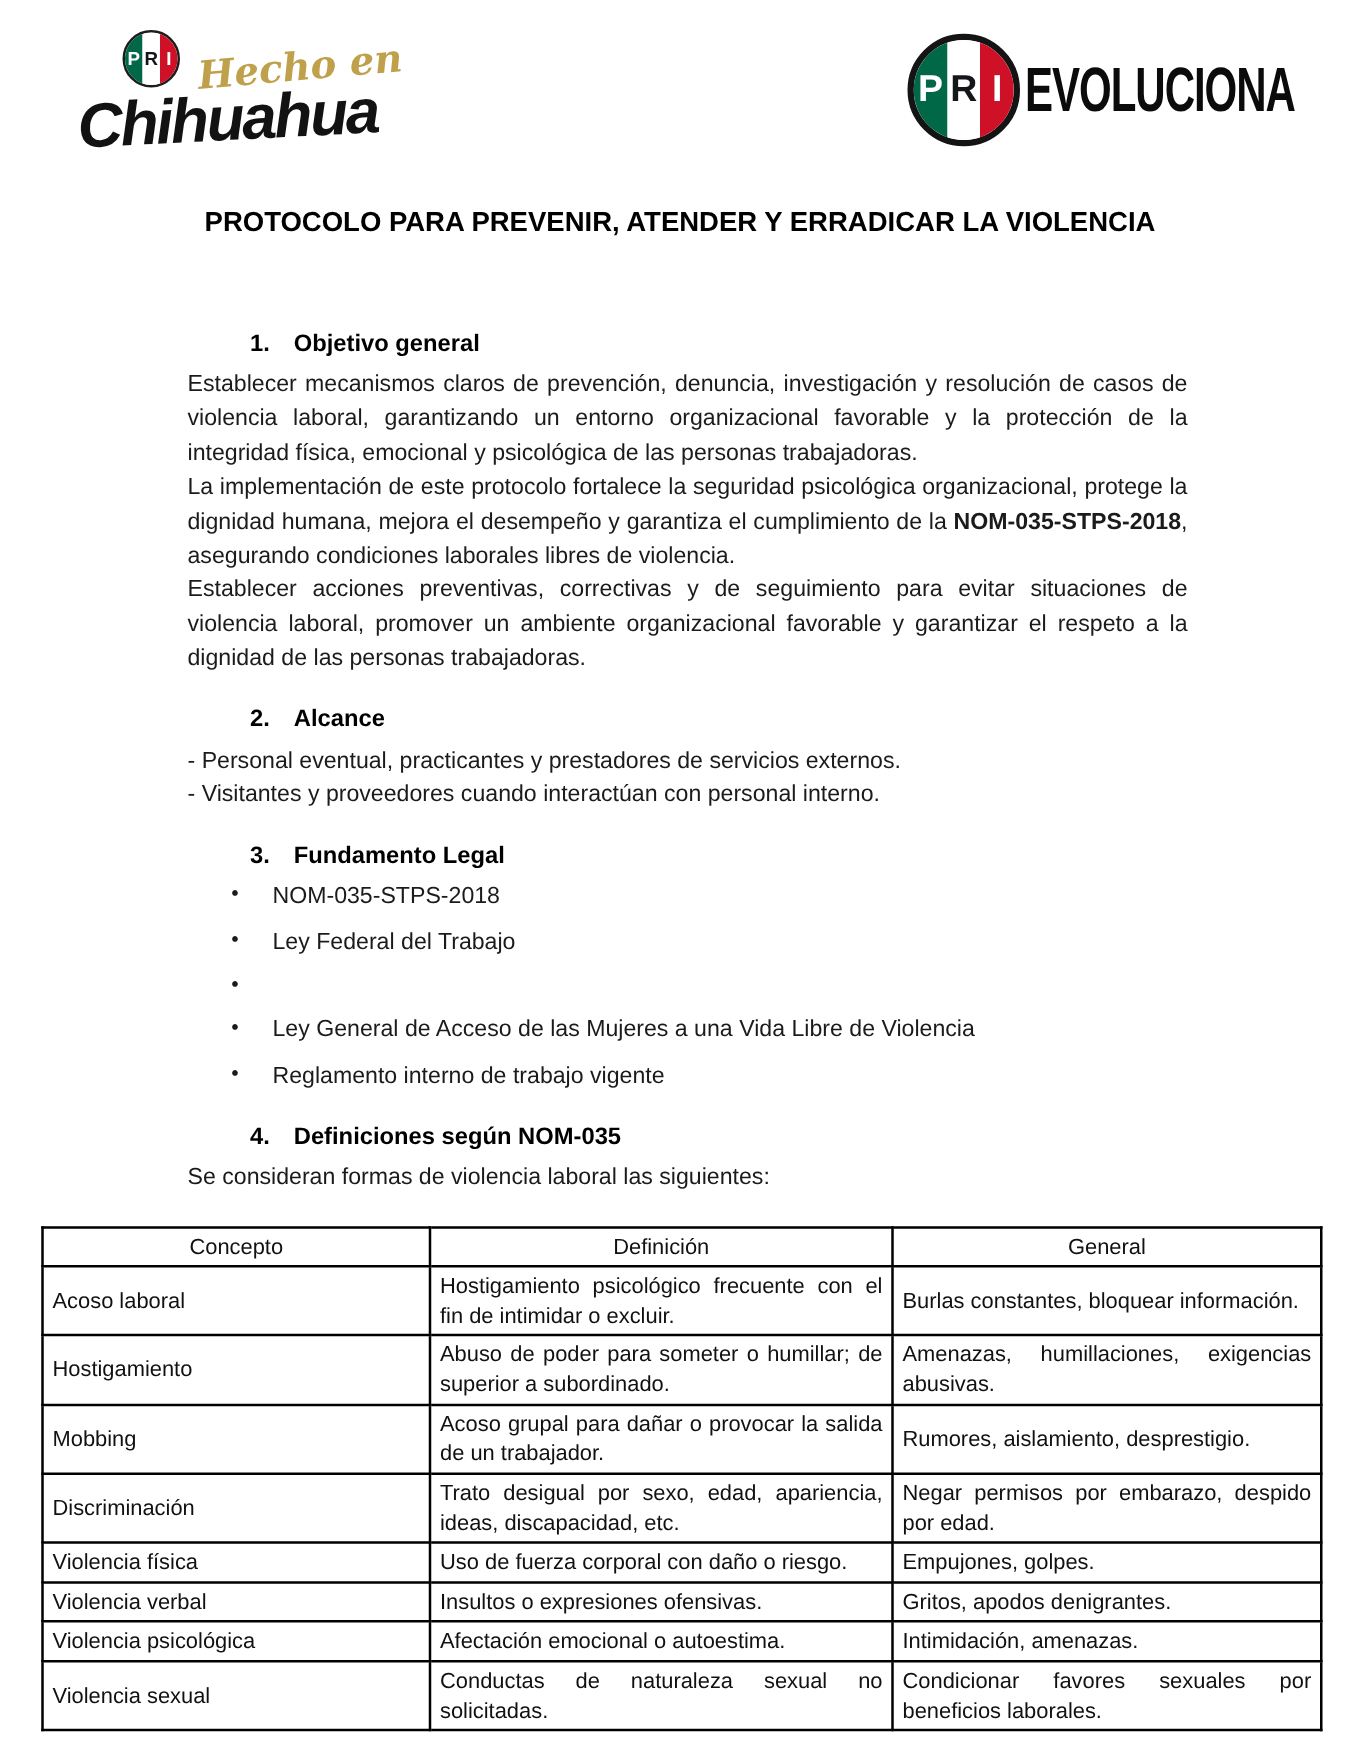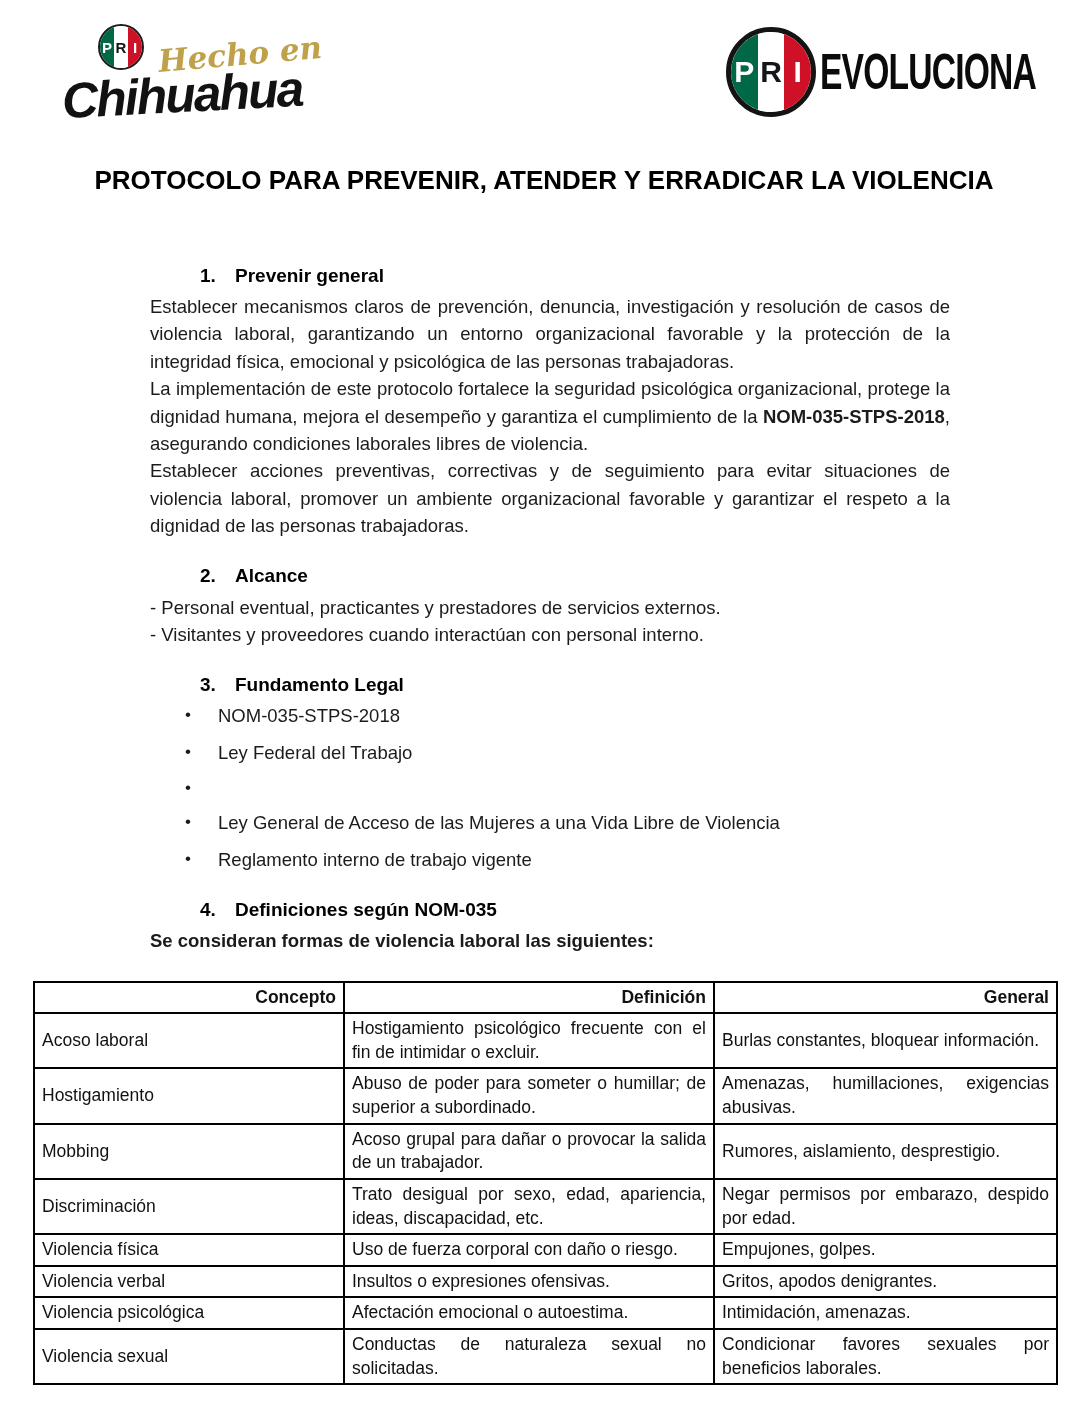--- a/index.html
+++ b/index.html
@@ -41,50 +41,50 @@
   .pri-circle.big .stripe { font-size:30px; }
   .evoluciona {
     font-weight:900; font-size:41px; color:#0b0b0b; margin-left:4px;
     letter-spacing:-1px; transform:scale(0.82,1.22); transform-origin:left center;
     white-space:nowrap;
   }
 
   
   .doc-title {
     position:absolute; top:160px; left:0; width:100%;
-    text-align:center; font-weight:700; font-size:26px; line-height:1.6; color:#000;
+    text-align:center; font-weight:700; font-size:22px; line-height:1.6; color:#000;
   }
 
   
   .content {
     position:absolute; left:150px; top:262px; width:800px;
     font-size:18.5px; line-height:1.48; text-align:justify;
   }
   .section-heading {
     display:flex; font-weight:700; font-size:19px; color:#000;
     margin:0 0 3px 50px; text-align:left;
   }
   .section-heading .num { width:35px; flex:0 0 auto; }
   .content p { margin:0; }
   .sect { margin-top:23px; }
   .sect:first-child { margin-top:0; }
 
   ul.legal { list-style:none; margin:2px 0 0 0; padding:0; }
   ul.legal li { display:flex; margin-bottom:9px; text-align:left; }
   ul.legal .bullet { width:33px; flex:0 0 auto; padding-left:35px; box-sizing:content-box; font-size:17px; }
-  .intro-line { text-align:left;font-weight:bold; }
+  .intro-line { text-align:left; }
 
   
   table.defs {
     border-collapse:collapse; table-layout:fixed;
     width:1023px; margin:26px 0 0 -117px;
     font-size:17.5px; line-height:1.35; color:#111;
   }
   table.defs th, table.defs td { border:2px solid #000; padding:3px 7px; vertical-align:middle; }
-  table.defs th { text-align:right; font-weight:700; height:30px; }
+  table.defs th { text-align:center; font-weight:400; height:30px; }
   col.c1 { width:310px; } col.c2 { width:370px; } col.c3 { width:343px; }
   td.concept { font-weight:400; }
   td.def, td.ex { text-align:justify; }
   tr.tall td { height:47px; }
   tr.short td { height:21px; }
 </style>
 </head>
 <body>
 
 <div class="logo-left">
@@ -108,21 +108,21 @@
 
 <div class="doc-title">
   <div>PROTOCOLO PARA PREVENIR, ATENDER Y ERRADICAR LA VIOLENCIA</div>
 </div>
 
 <div class="content">
 
   <div class="sect">
     <div class="section-heading">
       <span class="num">1.</span>
-      <span>Prevenir general</span>
+      <span>Objetivo general</span>
     </div>
     <p>Establecer mecanismos claros de prevención, denuncia, investigación y resolución de casos de violencia laboral, garantizando un entorno organizacional favorable y la protección de la integridad física, emocional y psicológica de las personas trabajadoras.</p>
     <p><span>La implementación de este protocolo fortalece la seguridad psicológica organizacional, protege la dignidad humana, mejora el desempeño y garantiza el cumplimiento de la </span><b>NOM-035-STPS-2018</b><span>, asegurando condiciones laborales libres de violencia.</span></p>
     <p>Establecer acciones preventivas, correctivas y de seguimiento para evitar situaciones de violencia laboral, promover un ambiente organizacional favorable y garantizar el respeto a la dignidad de las personas trabajadoras.</p>
   </div>
 
   <div class="sect">
     <div class="section-heading">
       <span class="num">2.</span>
       <span>Alcance</span>

